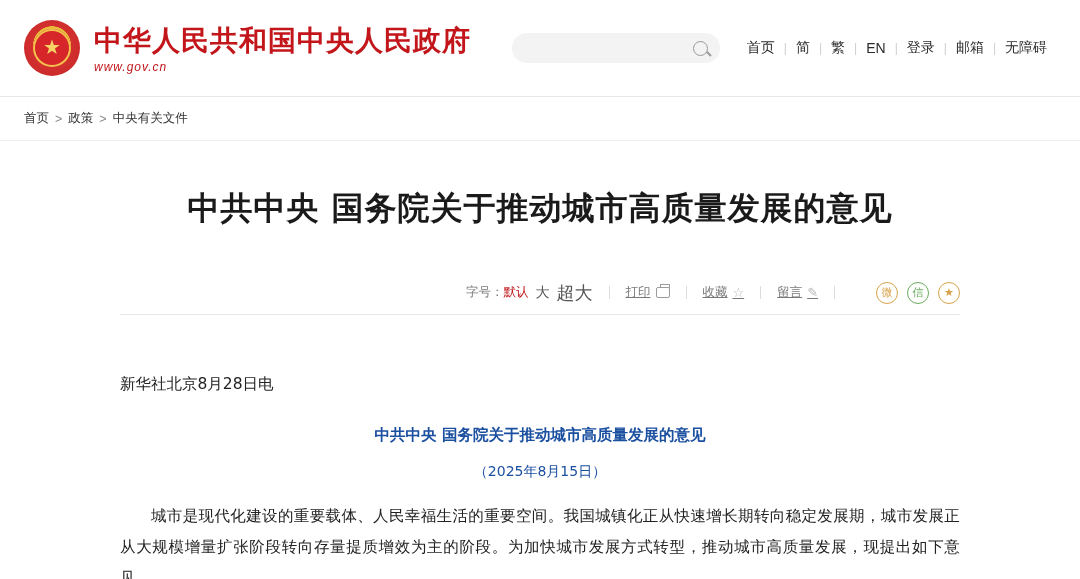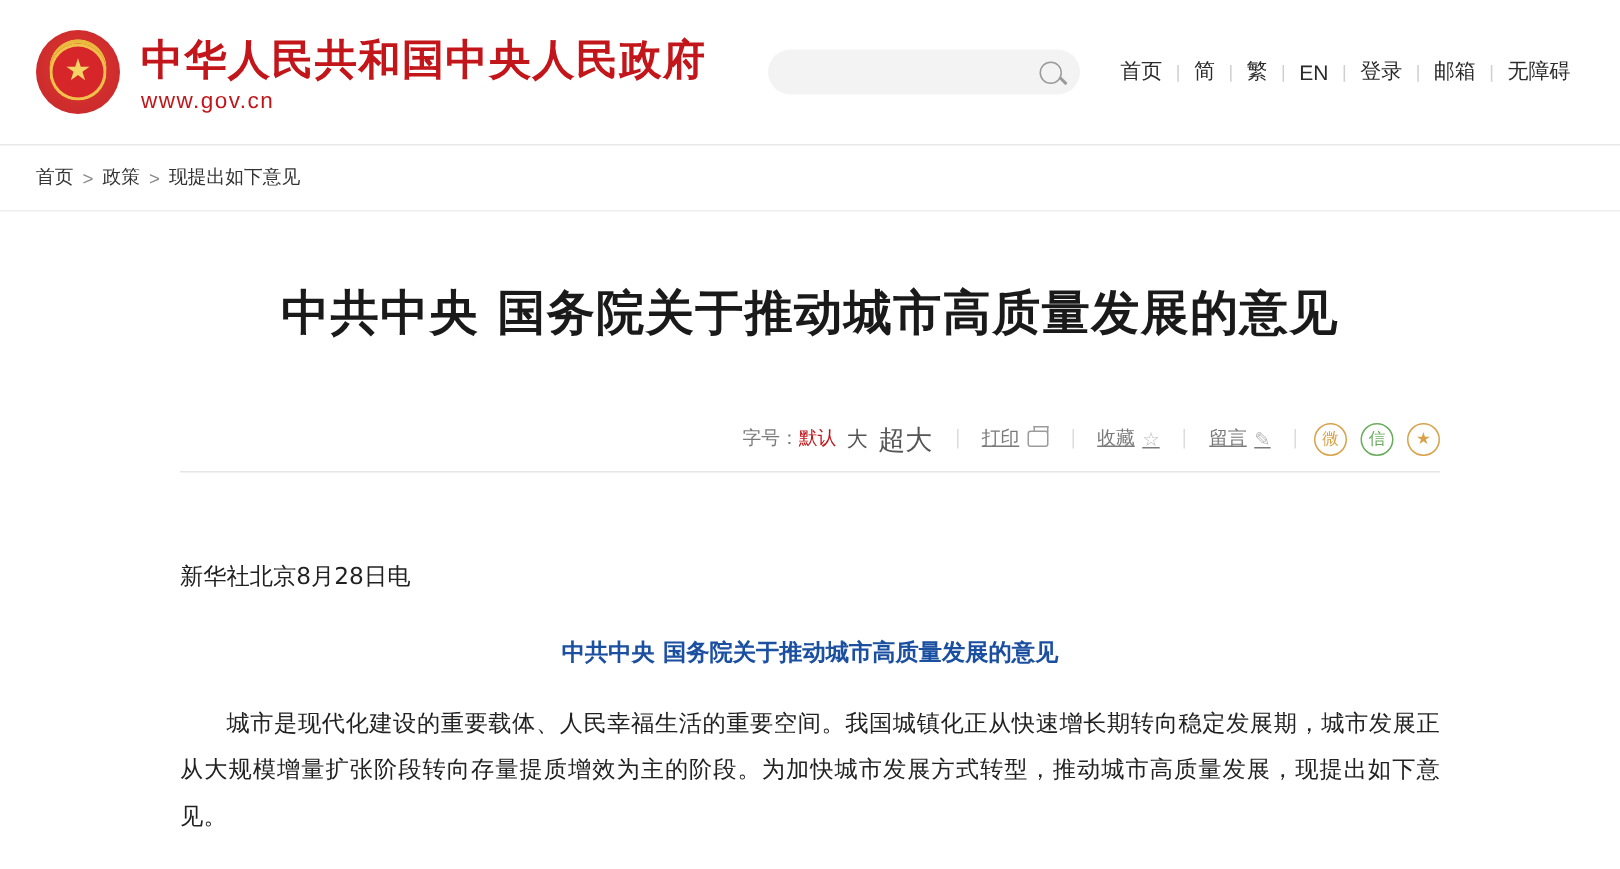--- a/index.html
+++ b/index.html
@@ -55,22 +55,23 @@
   .brand-text { display: flex; flex-direction: column; gap: 0; }
   .brand-title {
     color: #c2161b;
     font-size: 28px;
     font-weight: bold;
     letter-spacing: 1px;
     font-family: "DejaVu Sans", sans-serif;
   }
   .brand-url {
     color: #c2161b;
-    font-size: 15px;
+    font-size: 12px;
     letter-spacing: 1px;
+    font-style: italic;
   }
 
   .header-right {
     margin-left: auto;
     display: flex;
     align-items: center;
     gap: 18px;
   }
   .search-box {
     width: 208px;
@@ -149,21 +150,21 @@
     display: flex;
     align-items: center;
     font-size: 12.5px;
     color: #8a8a8a;
     position: relative;
   }
   .meta-left { display: flex; align-items: center; gap: 6px; }
   .meta-source-name { color: #6f6f6f; }
   .meta-center {
     position: absolute;
-    left: 375px;
+    left: 346px;
     display: flex;
     align-items: center;
     gap: 0;
     color: #7a7a7a;
     text-align: right;
   }
   .fontsize-group { display: flex; align-items: center; gap: 7px; }
   .fs-default { color: #c2161b; }
   .fs-big { font-size: 14px; color: #555; }
   .fs-huge { font-size: 18px; color: #555; }
@@ -273,21 +274,21 @@
       <a href="#">无障碍</a>
     </div>
   </div>
 </div>
 
 <div class="breadcrumb">
   <a href="#">首页</a>
   <span class="sep">&gt;</span>
   <a href="#">政策</a>
   <span class="sep">&gt;</span>
-  <a href="#">现提出如下意见</a>
+  <a href="#">中央有关文件</a>
 </div>
 
 <div class="article">
   <h1 class="article-title">中共中央 国务院关于推动城市高质量发展的意见</h1>
 
   <div class="meta-bar">
 
     <div class="meta-center">
       <span>字号：</span>
       <span class="fontsize-group">
@@ -317,15 +318,16 @@
       <span class="social">微</span>
       <span class="social green">信</span>
       <span class="social">★</span>
     </div>
   </div>
 </div>
 
 <div class="body-area">
   <div class="dateline">新华社北京8月28日电</div>
   <div class="doc-title">中共中央 国务院关于推动城市高质量发展的意见</div>
+  <div class="doc-date">（2025年8月15日）</div>
   <p class="para">城市是现代化建设的重要载体、人民幸福生活的重要空间。我国城镇化正从快速增长期转向稳定发展期，城市发展正从大规模增量扩张阶段转向存量提质增效为主的阶段。为加快城市发展方式转型，推动城市高质量发展，现提出如下意见。</p>
 
 </div>
 
 </body></html>

